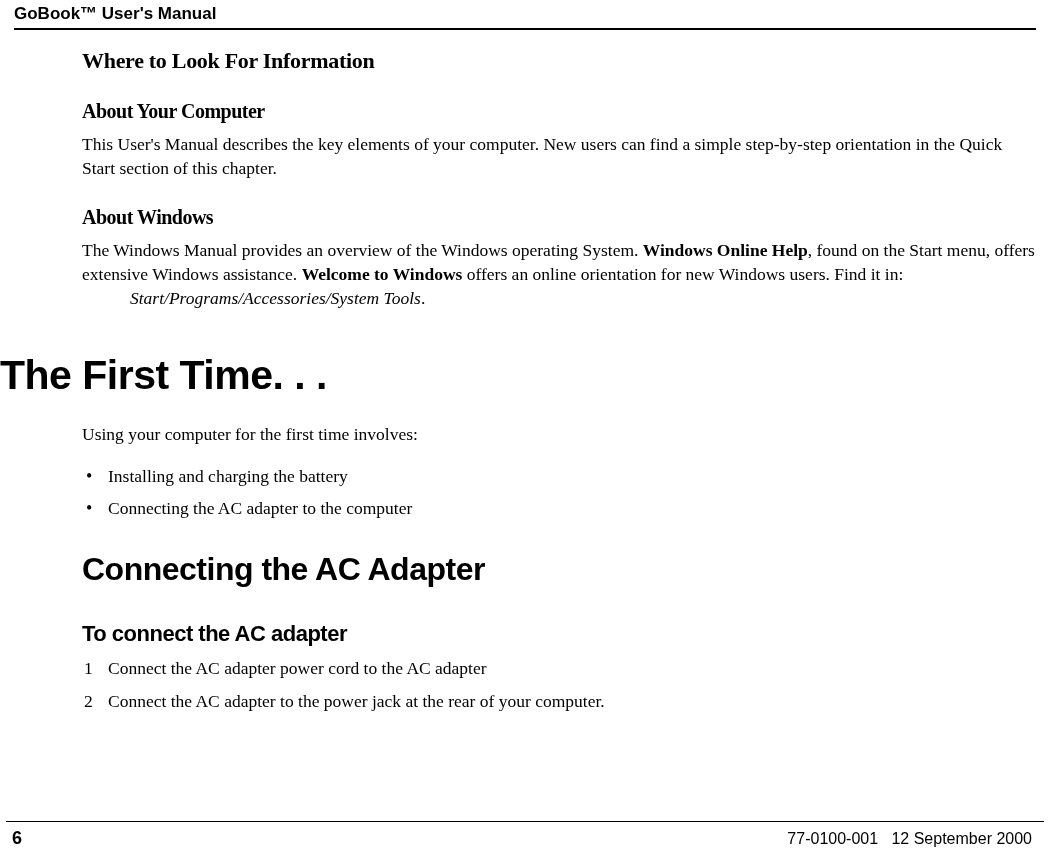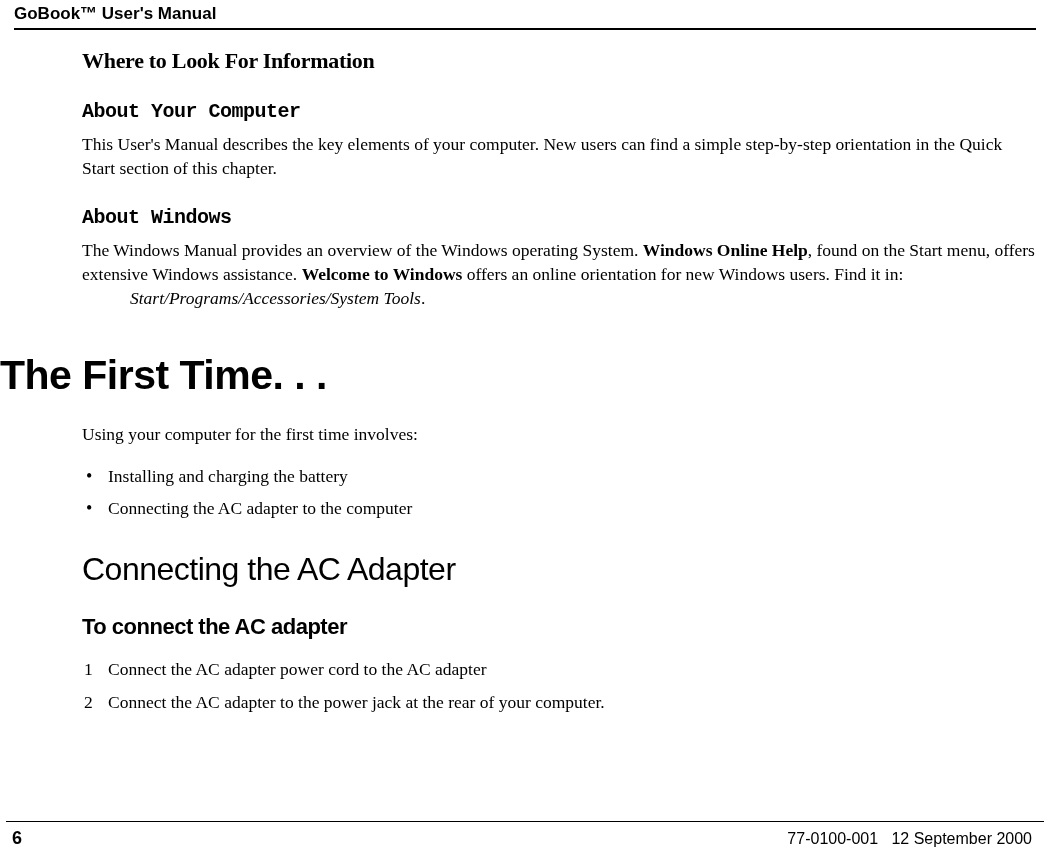--- a/index.html
+++ b/index.html
@@ -28,21 +28,21 @@
       padding: 18px 12px 0 82px;
     }
     .h3 {
       font-family: Liberation Serif, serif;
       font-weight: bold;
       font-size: 22px;
       letter-spacing: -0.3px;
       margin-bottom: 26px;
     }
     .h4 {
-      font-family: Liberation Mono, monospace;
+      font-family: Liberation Serif, serif;
       font-weight: bold;
       font-size: 20px;
       font-stretch: condensed;
       letter-spacing: -0.5px;
       margin-bottom: 10px;
     }
     .body-text {
       font-size: 17.5px;
       line-height: 1.35;
       margin-bottom: 26px;
@@ -50,33 +50,33 @@
     .h1 {
       font-family: 'Arial Narrow', Arial, Helvetica, sans-serif;
       font-weight: bold;
       font-size: 41px;
       font-stretch: condensed;
       letter-spacing: -0.5px;
       margin: 42px 0 24px -82px;
     }
     .h2 {
       font-family: 'Arial Narrow', Arial, Helvetica, sans-serif;
-      font-weight: normal;
+      font-weight: bold;
       font-size: 32px;
       font-stretch: condensed;
       letter-spacing: -0.5px;
-      margin: 30px 0 26px 0;
+      margin: 30px 0 33px 0;
     }
     .h4-narrow {
       font-family: 'Arial Narrow', Arial, Helvetica, sans-serif;
       font-weight: bold;
       font-size: 22px;
       font-stretch: condensed;
       letter-spacing: -0.5px;
-      margin-bottom: 16px;
+      margin-bottom: 8px;
     }
     .bullet-list {
       list-style: none;
       margin-bottom: 20px;
     }
     .bullet-list li {
       font-size: 17.5px;
       line-height: 1.5;
       padding-left: 26px;
       position: relative;

